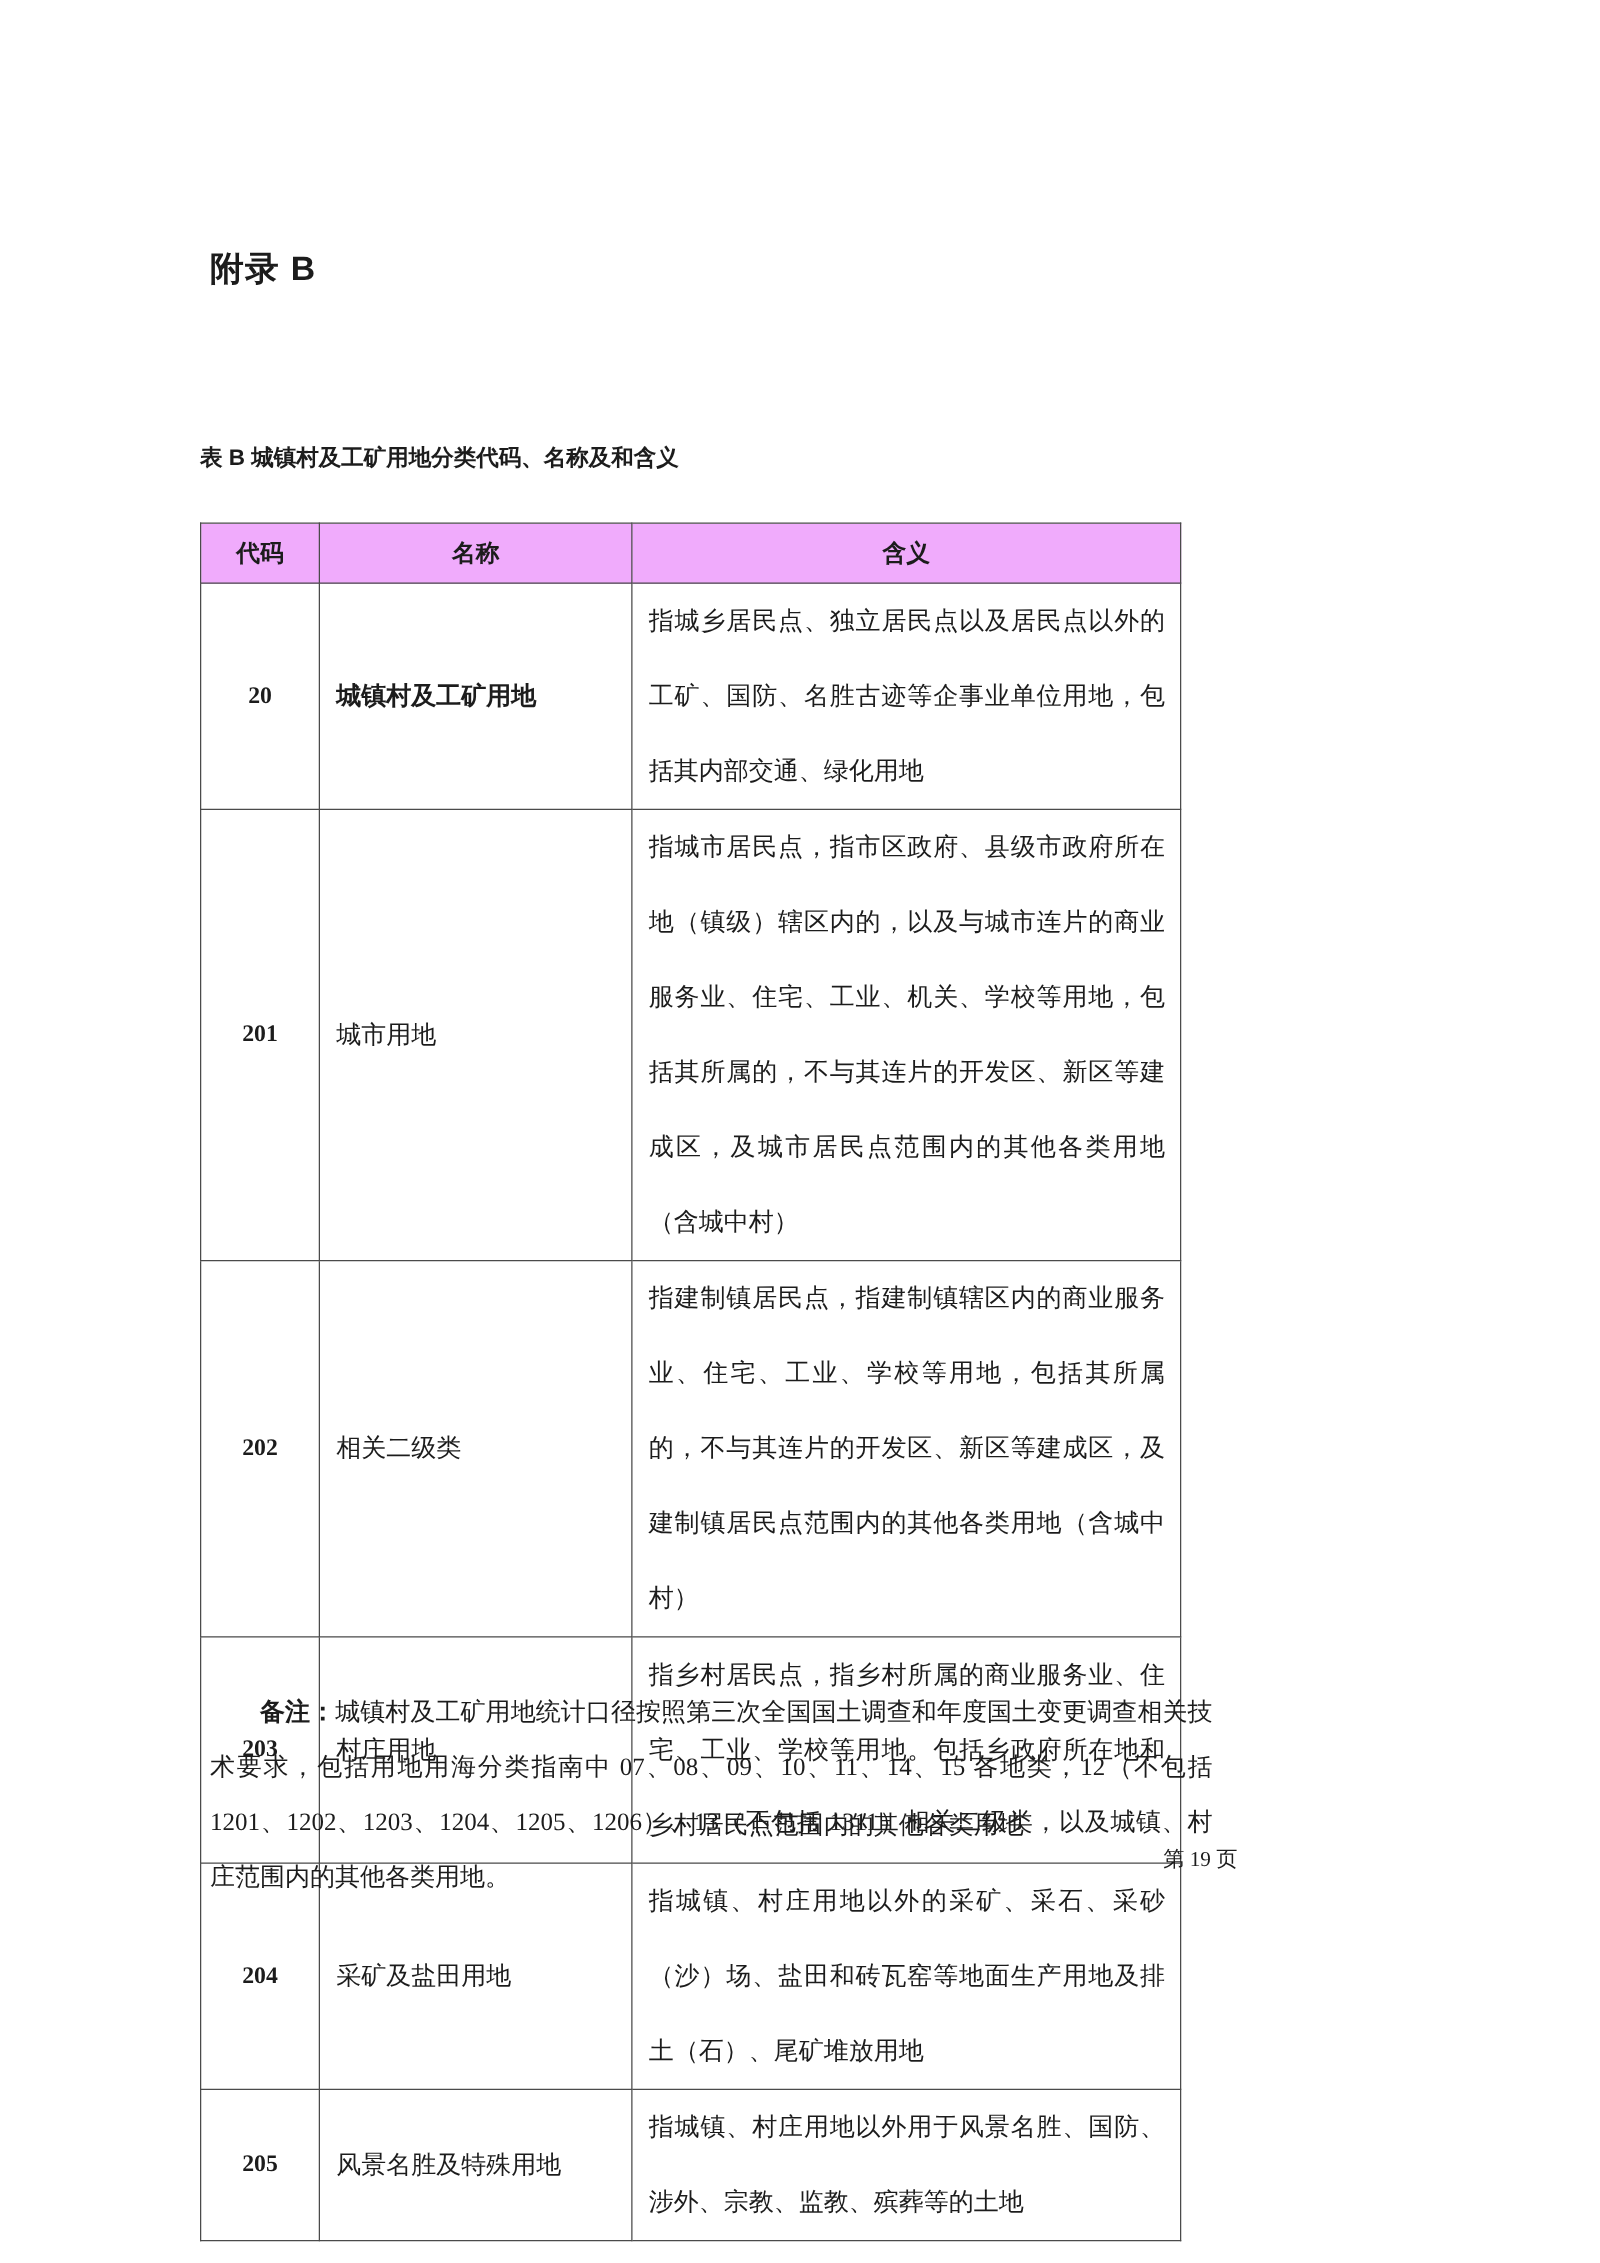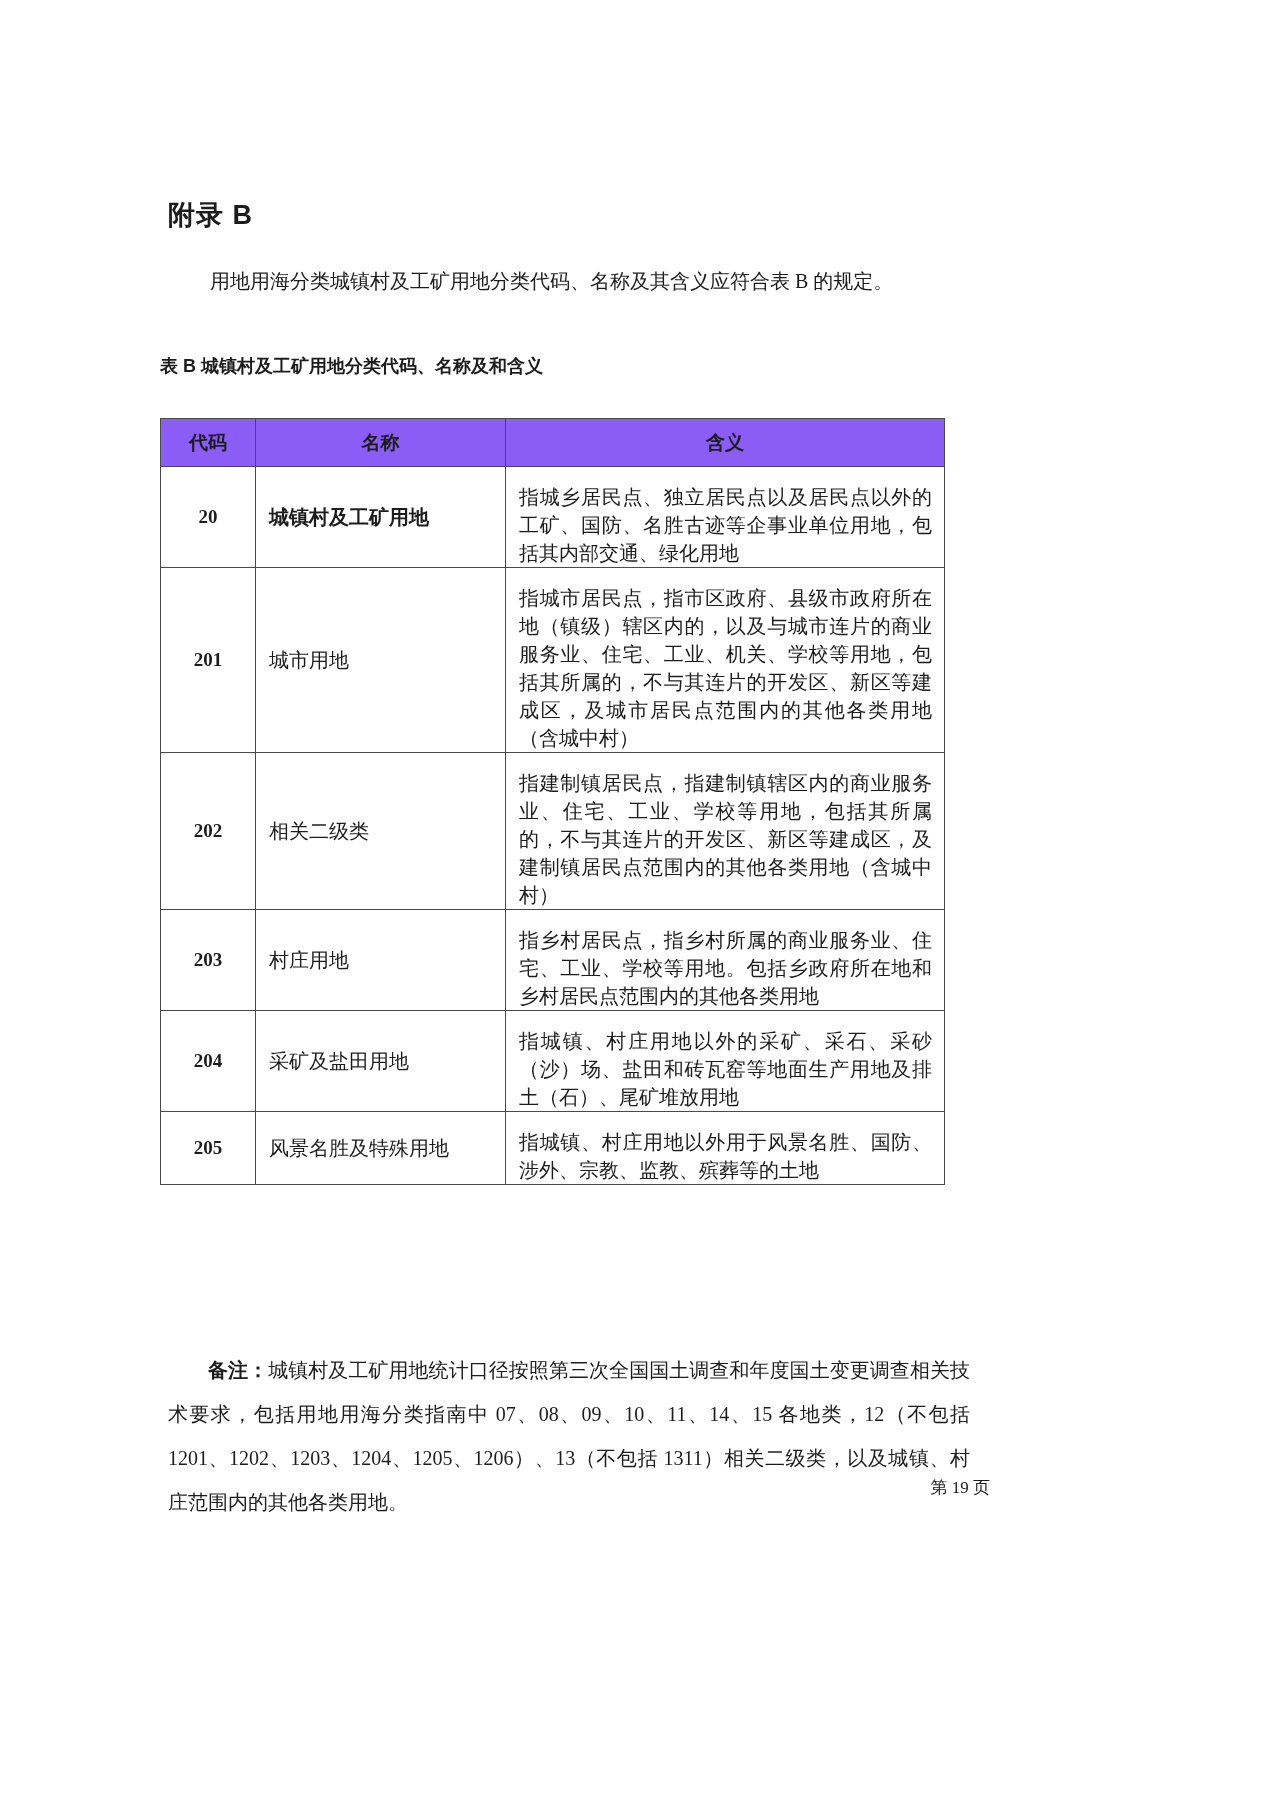--- a/index.html
+++ b/index.html
@@ -27,54 +27,53 @@
 
   table.cls{
     position:absolute;left:160px;top:418px;width:784px;
     border-collapse:collapse;table-layout:fixed;
     font-size:20px;color:#1c1c1c;
   }
   table.cls th, table.cls td{border:1px solid #4a4a4a;}
   table.cls th{
     height:45px;font-family:"Liberation Sans","DejaVu Sans",sans-serif;
     font-size:19px;font-weight:bold;text-align:center;vertical-align:middle;
-    background:#8b5cf6;
+    background:#f0abfc;
   }
   td.code{
     text-align:center;vertical-align:middle;
     font-weight:bold;font-size:19px;
   }
   td.name{
     padding:0 8px 0 13px;vertical-align:middle;line-height:30px;
   }
   td.name.bold{font-weight:bold;}
   td.meaning{
-    padding:16px 12px 0 13px;vertical-align:middle;
-    line-height:28px;text-align:justify;
+    padding:0 12px 0 13px;vertical-align:middle;
+    line-height:60px;text-align:justify;
   }
 
   .note{
     position:absolute;left:168px;top:1348px;width:802px;
     font-size:20px;line-height:44px;text-align:justify;text-indent:2em;margin:0;
   }
   .note .note-label{font-weight:bold;margin-top:22px;}
 
   .footer{
     position:absolute;left:160px;top:1476px;width:830px;
     text-align:right;font-size:17px;line-height:24px;
   }
 </style>
 </head>
 <body>
 
 <div class="page">
 
   <h1 class="doc-title">附录 B</h1>
 
-  <p class="intro">用地用海分类城镇村及工矿用地分类代码、名称及其含义应符合表 B 的规定。</p>
 
   <div class="table-caption">表 B 城镇村及工矿用地分类代码、名称及和含义</div>
 
   <table class="cls">
     <colgroup>
       <col style="width:95px">
       <col style="width:250px">
       <col style="width:439px">
     </colgroup>
     <thead>

